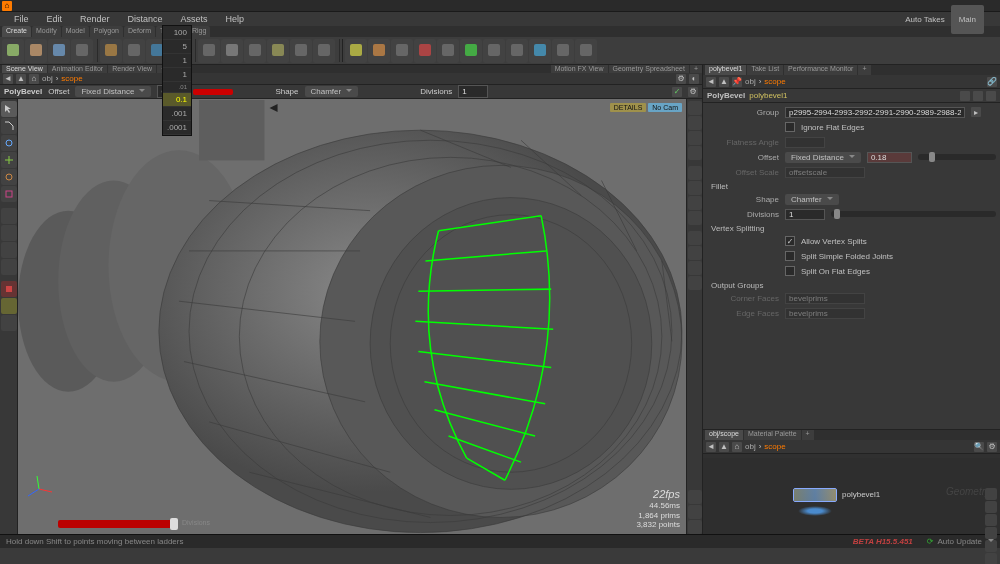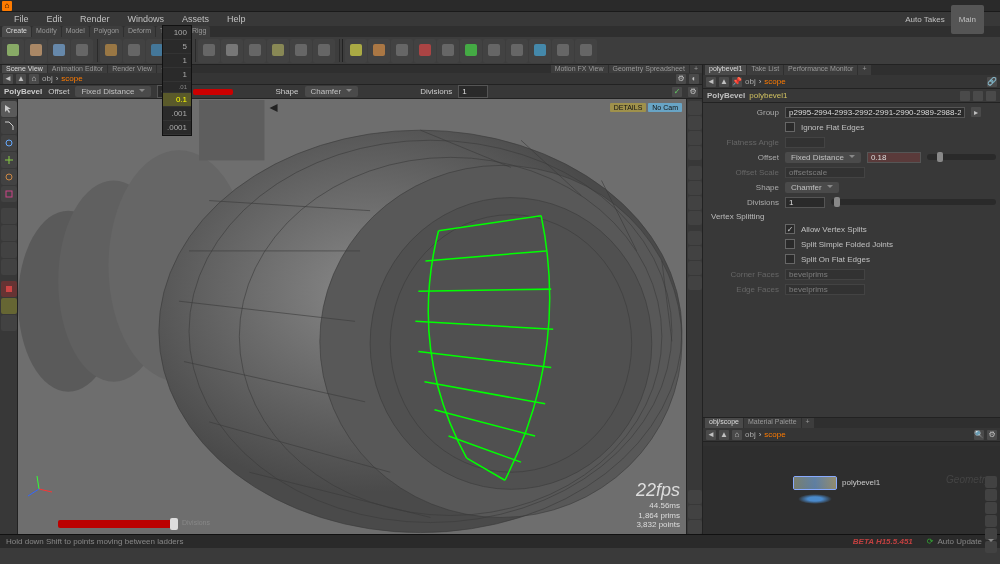--- a/index.html
+++ b/index.html
@@ -48,21 +48,21 @@
 .ltool { width: 16px; height: 16px; margin: 0 1px; background: #424242; border-radius: 2px; cursor: pointer; display: flex; align-items: center; justify-content: center; }
 .ltool.sel { background: #5a5a5a; }
 .ltool svg { width: 10px; height: 10px; }
 
 .viewport-area { flex: 1; background: #6e6e6e; position: relative; overflow: hidden; }
 .viewport-canvas { width: 100%; height: 100%; }
 .vp-badge { position: absolute; top: 4px; right: 4px; display: flex; gap: 2px; font-size: 7px; }
 .vp-chip { background: rgba(180,160,60,0.7); padding: 1px 4px; border-radius: 1px; color: #111; }
 .vp-chip.cam { background: rgba(100,200,255,0.6); }
 .vp-stats { position: absolute; bottom: 4px; right: 6px; text-align: right; font-size: 8px; color: #ddd; line-height: 1.2; }
-.vp-stats .fps { font-size: 18px; font-style: italic; }
+.vp-stats .fps { font-size: 11px; font-style: italic; }
 .vp-axis { position: absolute; bottom: 30px; left: 6px; width: 30px; height: 30px; }
 .vp-slider { position: absolute; bottom: 6px; left: 40px; width: 120px; height: 8px; background: #b00; border-radius: 2px; }
 .vp-slider-knob { position: absolute; right: 0; top: -2px; width: 8px; height: 12px; background: #ddd; border-radius: 2px; }
 .vp-slider-lab { position: absolute; left: 124px; top: -1px; font-size: 7px; color: #888; }
 
 .viewright-tools { width: 16px; background: #383838; border-left: 1px solid #222; display: flex; flex-direction: column; gap: 1px; padding-top: 2px; }
 .rtool { width: 14px; height: 14px; margin: 0 1px; background: #424242; border-radius: 2px; cursor: pointer; }
 
 .right-panel { width: 298px; background: #383838; border-left: 1px solid #222; display: flex; flex-direction: column; }
 
@@ -74,21 +74,21 @@
 .rp-icons { display: flex; gap: 3px; margin-left: auto; }
 .rp-ico { width: 10px; height: 10px; background: #4a4a4a; border-radius: 1px; cursor: pointer; }
 
 .rp-parmblock { padding: 3px 4px; font-size: 8px; }
 .prow { display: flex; align-items: center; gap: 6px; margin-bottom: 3px; min-height: 12px; }
 .plabel { width: 72px; text-align: right; color: #aaa; }
 .plabel.dim { color: #666; }
 .pdrop { background: #4a4a4a; padding: 1px 6px; border-radius: 2px; display: flex; align-items: center; gap: 3px; cursor: pointer; font-size: 8px; }
 .pinput { background: #2a2a2a; border: 1px solid #555; color: #ddd; padding: 0 3px; width: 40px; font-size: 8px; height: 11px; }
 .pinput.long { width: 180px; }
-.pinput.wide { width: 54px; }
+.pinput.wide { width: 45px; }
 .pslider { flex: 1; height: 6px; background: #2a2a2a; border-radius: 3px; position: relative; cursor: pointer; }
 .pslider-knob { position: absolute; top: -2px; width: 6px; height: 10px; background: #888; border-radius: 2px; }
 .pcheck { width: 10px; height: 10px; background: #2a2a2a; border: 1px solid #666; cursor: pointer; display: flex; align-items: center; justify-content: center; }
 .pcheck.on::after { content:'✓'; font-size: 8px; color: #ccc; }
 .phead { color: #bbb; font-size: 8px; margin: 4px 0 2px 4px; }
 
 .network-area { flex: 1; background: #303030; position: relative; border-top: 1px solid #222; }
 .net-view { position: absolute; top: 28px; left: 0; right: 0; bottom: 0; background: #2e2e2e; }
 .net-node { position: absolute; left: 90px; top: 30px; width: 44px; height: 14px; background: linear-gradient(#3a5a8a,#2a4a7a); border: 1px solid #88aaff; border-radius: 2px; cursor: pointer; }
 .net-node-thumb { width: 100%; height: 100%; background: linear-gradient(90deg, #8a8a6a 0%, #6a8aaa 50%, #aa9a6a 100%); opacity: 0.8; }
@@ -108,21 +108,21 @@
 
 <div class="titlebar">
   <div class="app-icon">⌂</div>
 </div>
 
 <div class="menubar">
   <div class="menubar-left">
     <span class="menubar-item">File</span>
     <span class="menubar-item">Edit</span>
     <span class="menubar-item">Render</span>
-    <span class="menubar-item">Windows</span>
+    <span class="menubar-item">Distance</span>
     <span class="menubar-item">Assets</span>
     <span class="menubar-item">Help</span>
   </div>
   <div class="menubar-right">
     <span>Auto Takes</span>
     <span class="take-pill">Main</span>
     <span style="width:6px"></span>
   </div>
 </div>
 
@@ -486,20 +486,21 @@
         <input class="pinput wide" style="background: rgb(90, 58, 58);" value="0.18">
         <div class="pslider">
             <div class="pslider-knob" style="left:14%"></div>
           </div>
       </div>
       <div class="prow">
           <span class="plabel dim">Offset Scale</span>
           <input class="pinput" disabled="" style="opacity: 0.4; width: 80px;" value="offsetscale">
         </div>
 
+      <div class="phead">Fillet</div>
       <div class="prow">
         <span class="plabel">Shape</span>
         <span class="pdrop">
             <span>Chamfer</span>
             <span class="tri"></span>
           </span>
       </div>
       <div class="prow">
         <span class="plabel">Divisions</span>
         <input class="pinput" value="1" style="">
@@ -518,20 +519,21 @@
           <span class="plabel"></span>
           <div class="pcheck"></div>
           <span>Split Simple Folded Joints</span>
         </div>
       <div class="prow">
           <span class="plabel"></span>
           <div class="pcheck"></div>
           <span>Split On Flat Edges</span>
         </div>
 
+      <div class="phead">Output Groups</div>
       <div class="prow">
           <span class="plabel dim">Corner Faces</span>
           <input class="pinput" disabled="" style="opacity: 0.4; width: 80px;" value="bevelprims">
         </div>
       <div class="prow">
           <span class="plabel dim">Edge Faces</span>
           <input class="pinput" disabled="" style="opacity: 0.4; width: 80px;" value="bevelprims">
         </div>
     </div>
 

